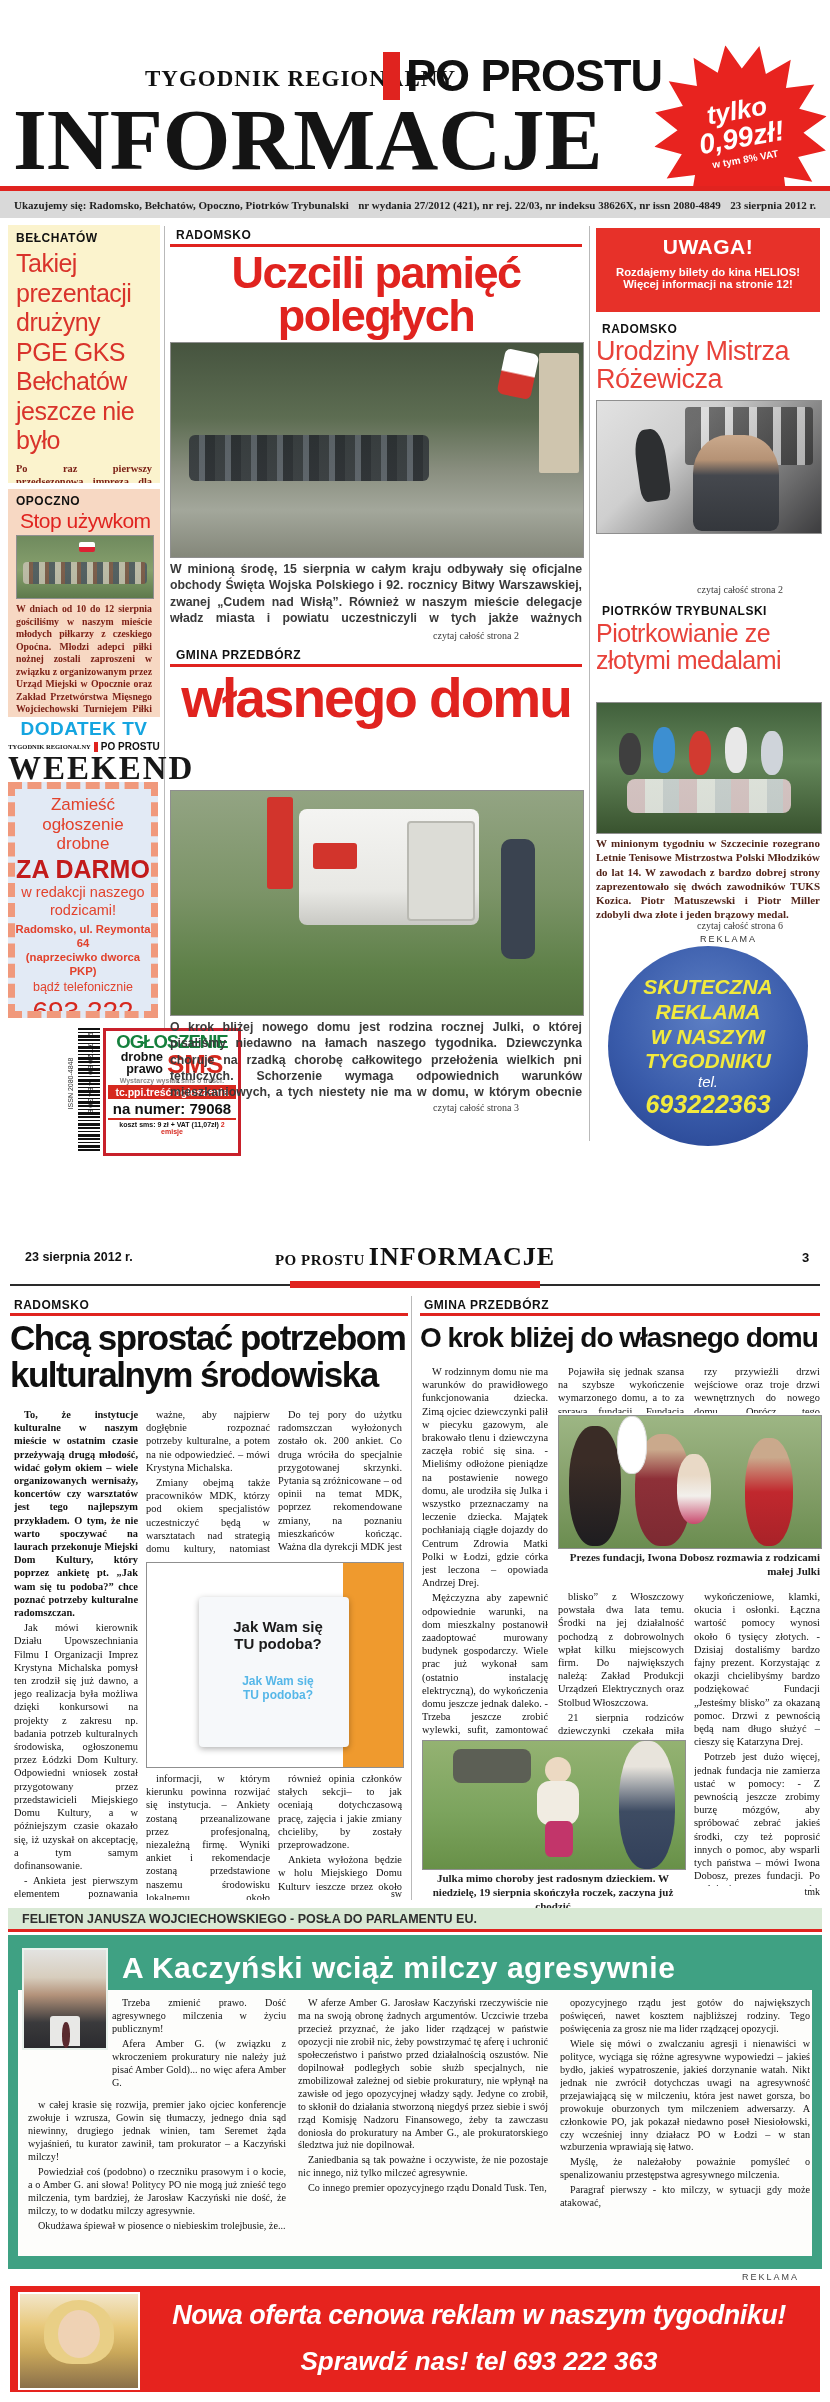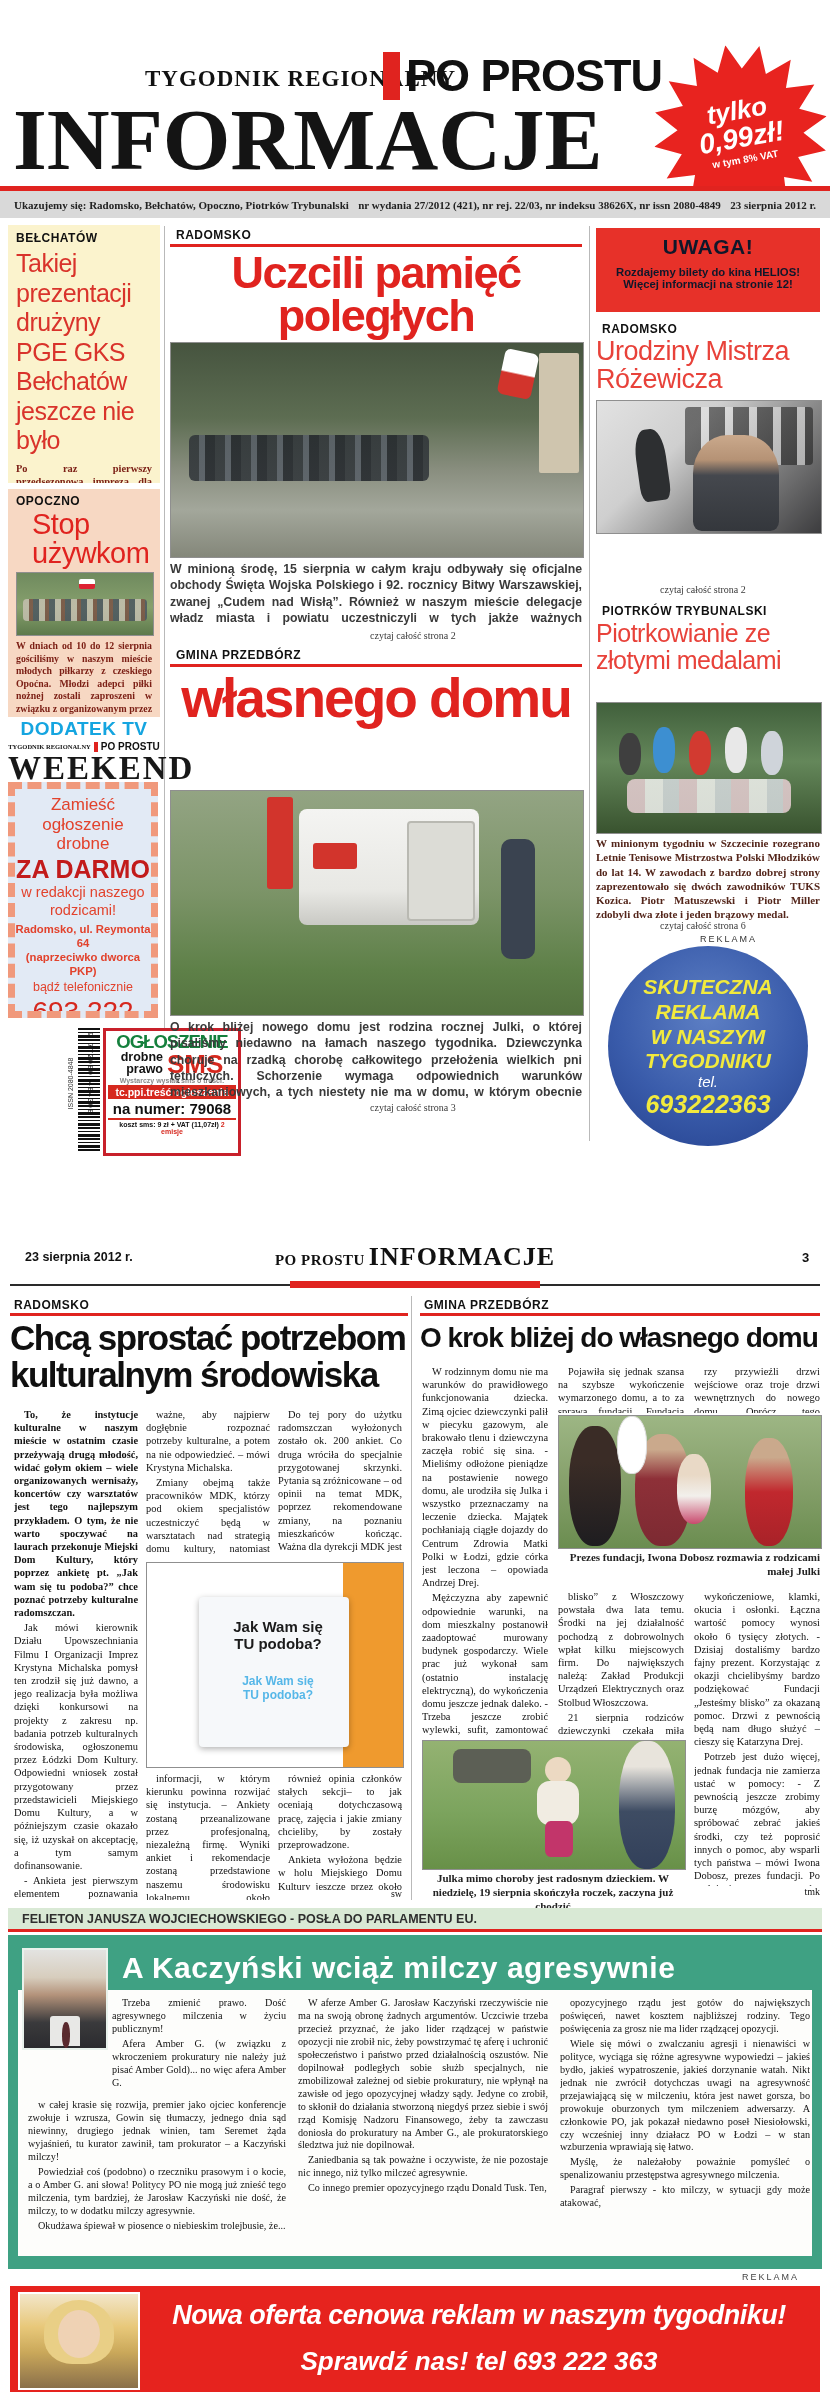--- a/index.html
+++ b/index.html
@@ -3,21 +3,21 @@
 <meta charset="utf-8">
 <style>
   html,body{margin:0;padding:0;background:#e8e8e8;}
   #page{position:relative;width:830px;height:2402px;background:#fff;overflow:hidden;
         font-family:"Liberation Sans",sans-serif;color:#111;}
   .abs{position:absolute;}
   .serif{font-family:"Liberation Serif",serif;}
   .mono{font-family:"Liberation Mono",monospace;}
   .kicker{font-weight:bold;font-size:12px;letter-spacing:.5px;color:#111;}
   .redline{background:#e0231f;height:3px;}
-  .more{font-family:"Liberation Serif",serif;font-size:10px;color:#3a3a3a;text-align:left;}
+  .more{font-family:"Liberation Serif",serif;font-size:10px;color:#3a3a3a;text-align:center;}
   .cap-bold{font-weight:bold;font-size:12.3px;line-height:1.33;color:#3a3a3a;text-align:justify;}
   .cap-serif{font-family:"Liberation Serif",serif;font-weight:bold;font-size:11px;line-height:1.3;color:#54261b;text-align:justify;}
   .ph{border:1px solid #8f8f8f;overflow:hidden;}
   .ph .blob{position:absolute;border-radius:45%;}
   .bodytext p{margin:0 0 2px 0;text-indent:10px;}
   .bodytext{font-family:"Liberation Serif",serif;font-size:10.4px;line-height:1.27;text-align:justify;overflow:hidden;}
   .headline-red{color:#e0231f;font-weight:bold;letter-spacing:-1px;}
   .vdiv{width:1px;background:#b9b9b9;}
   .burst{width:175px;height:175px;background:#e8231f;transform:rotate(-10deg);
          clip-path:polygon(100% 50%,85.3% 57%,96.2% 69.1%,79.9% 70%,85.4% 85.4%,70% 79.9%,69.1% 96.2%,57% 85.3%,50% 100%,43% 85.3%,30.9% 96.2%,30% 79.9%,14.6% 85.4%,20.1% 70%,3.8% 69.1%,14.7% 57%,0% 50%,14.7% 43%,3.8% 30.9%,20.1% 30%,14.6% 14.6%,30% 20.1%,30.9% 3.8%,43% 14.7%,50% 0%,57% 14.7%,69.1% 3.8%,70% 20.1%,85.4% 14.6%,79.9% 30%,96.2% 30.9%,85.3% 43%);
@@ -50,21 +50,21 @@
 
   <div class="abs" style="left:8px;top:225px;width:152px;height:258px;background:#fbf3cd;padding:6px 8px;box-sizing:border-box;overflow:hidden;">
     <div class="kicker">BEŁCHATÓW</div>
     <div style="color:#d9332b;font-size:25px;line-height:1.18;margin:4px 0 6px 0;letter-spacing:-.5px;">Takiej prezentacji drużyny PGE GKS Bełchatów jeszcze nie było</div>
     <div class="serif" style="font-size:10.4px;line-height:1.3;font-weight:bold;color:#7c2016;text-align:justify;">Po raz pierwszy przedsezonowa impreza dla piłkarskich sympatyków odbyła się w centrum miasta. „II Piknik Rodzinny z GKS” w ramach weekendowych wydarzeń „Lato w mieście” skupił na Placu Narutowicza kibiców, rodziny z dziećmi, piłkarzy i kadrę trenerską.</div>
 
   </div>
 
   <div class="abs" style="left:8px;top:489px;width:152px;height:228px;background:#f7d8c3;padding:5px 8px;box-sizing:border-box;overflow:hidden;">
     <div class="kicker">OPOCZNO</div>
-    <div style="color:#e0231f;font-size:29px;line-height:1;margin:2px 0 4px 16px;letter-spacing:-.5px;">Stop używkom</div>
+    <div style="color:#e0231f;font-size:21px;line-height:1;margin:2px 0 4px 4px;letter-spacing:-.5px;">Stop używkom</div>
     <div class="ph" style="position:relative;width:136px;height:62px;background:linear-gradient(180deg,#6f8a5e 0%,#87a06d 55%,#5e7a4c 100%);">
       <div class="blob" style="left:62px;top:6px;width:16px;height:10px;background:linear-gradient(180deg,#fff 50%,#d23 50%);border-radius:2px;"></div>
       <div class="blob" style="left:6px;top:26px;width:124px;height:22px;background:repeating-linear-gradient(90deg,#c9c2b4 0 6px,#7a4f43 6px 10px,#48525f 10px 16px);opacity:.8;border-radius:4px;"></div>
     </div>
     <div class="serif" style="font-size:9.8px;line-height:1.28;font-weight:bold;color:#7c2016;text-align:justify;margin-top:4px;">W dniach od 10 do 12 sierpnia gościliśmy w naszym mieście młodych piłkarzy z czeskiego Opoćna. Młodzi adepci piłki nożnej zostali zaproszeni w związku z organizowanym przez Urząd Miejski w Opocznie oraz Zakład Przetwórstwa Mięsnego Wojciechowski Turniejem Piłki Nożnej „Stop używkom”.</div>
 
   </div>
 
   <div class="abs" style="left:8px;top:718px;width:152px;text-align:center;">
     <div style="color:#15a5e0;font-weight:bold;font-size:19px;letter-spacing:.5px;">DODATEK TV</div>
@@ -134,21 +134,21 @@
   <div class="abs ph" style="left:170px;top:790px;width:412px;height:224px;background:linear-gradient(180deg,#93a483 0%,#7c9468 45%,#5e8048 80%,#54723f 100%);">
     <div class="blob" style="left:96px;top:6px;width:26px;height:92px;background:#d2342c;border-radius:3px;"></div>
     <div class="blob" style="left:128px;top:18px;width:180px;height:116px;background:linear-gradient(180deg,#f4f4f2 0%,#e8e8e4 70%,#c9c9c4 100%);border-radius:8px;"></div>
     <div class="blob" style="left:236px;top:30px;width:64px;height:96px;background:#dcdcd6;border:2px solid #b9b9b2;border-radius:4px;"></div>
     <div class="blob" style="left:142px;top:52px;width:44px;height:26px;background:#d2342c;border-radius:3px;"></div>
     <div class="blob" style="left:330px;top:48px;width:34px;height:120px;background:#3a4350;border-radius:10px;"></div>
   </div>
   <div class="abs cap-bold" style="left:170px;top:1019px;width:412px;height:82px;overflow:hidden;">O krok bliżej nowego domu jest rodzina rocznej Julki, o której pisaliśmy niedawno na łamach naszego tygodnika. Dziewczynka choruje na rzadką chorobę całkowitego przełożenia wielkich pni tętniczych. Schorzenie wymaga odpowiednich warunków mieszkaniowych, a tych niestety nie ma w domu, w którym obecnie mieszkają rodzice dziecka.</div>
   <div class="abs more" style="left:370px;top:1102px;width:212px;">czytaj całość strona 3</div>
 
-  <div class="abs" style="left:596px;top:228px;width:224px;height:84px;background:#e73129;color:#0f172a;text-align:center;overflow:hidden;">
+  <div class="abs" style="left:596px;top:228px;width:224px;height:84px;background:#e73129;color:#ffffff;text-align:center;overflow:hidden;">
     <div style="font-size:21px;font-weight:bold;margin-top:7px;letter-spacing:.5px;">UWAGA!</div>
     <div style="font-size:11.3px;font-weight:bold;margin-top:7px;">Rozdajemy bilety do kina HELIOS!</div>
     <div style="font-size:11.3px;font-weight:bold;">Więcej informacji na stronie 12!</div>
   </div>
   <div class="abs kicker" style="left:602px;top:322px;">RADOMSKO</div>
   <div class="abs" style="left:596px;top:338px;width:224px;font-size:27px;line-height:1.03;color:#e8423a;letter-spacing:-.5px;">Urodziny Mistrza Różewicza</div>
   <div class="abs ph" style="left:596px;top:400px;width:224px;height:132px;background:linear-gradient(135deg,#e2e2e2 0%,#cfcfcf 35%,#8f8f8f 60%,#3c3c3e 100%);">
     <div class="blob" style="left:88px;top:6px;width:128px;height:58px;background:repeating-linear-gradient(90deg,#1b1b1b 0 16px,#e8e8e8 16px 24px);opacity:.55;border-radius:4px;"></div>
     <div class="blob" style="left:96px;top:34px;width:86px;height:96px;background:linear-gradient(180deg,#caa98c 0%,#b59275 26%,#45484e 42%,#34373c 100%);border-radius:40% 40% 10% 10%;"></div>
     <div class="blob" style="left:40px;top:28px;width:30px;height:72px;background:#2d2f31;border-radius:40% 40% 20% 20%;transform:rotate(-8deg);"></div>

